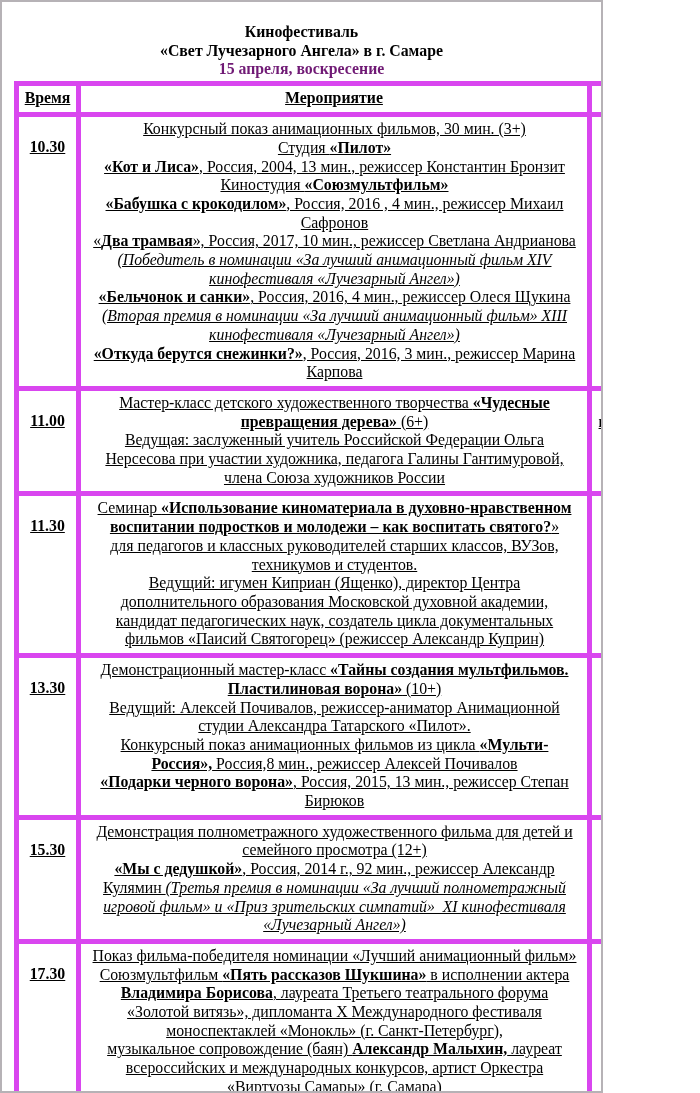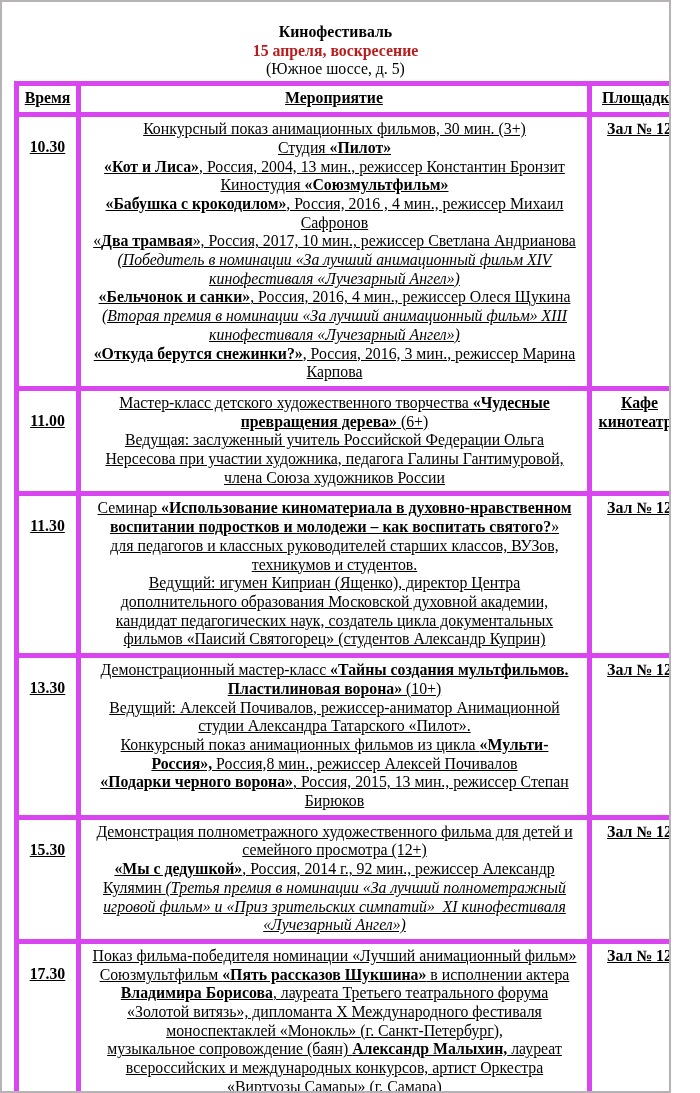--- a/index.html
+++ b/index.html
@@ -2,21 +2,21 @@
 <html><head>
 <meta charset="utf-8">
 <style>
   html, body {
     margin: 0;
     padding: 0;
     background: #ffffff;
   }
   .page {
     position: relative;
-    width: 671px;
+    width: 603px;
     height: 1093px;
     box-sizing: border-box;
     border: 2px solid #b6b2b6;
     padding: 21px 12px 0 12px;
     background: #ffffff;
     font-family: "Liberation Serif", "DejaVu Serif", serif;
     font-size: 15.8px;
     color: #000000;
     overflow: hidden;
   }
@@ -78,22 +78,22 @@
   .s-bold   { font-weight: bold;   font-style: normal; }
   .s-italic { font-weight: normal; font-style: italic; }
 </style>
 </head>
 <body>
 
 <div class="page">
 
   <div class="titles" id="titles-block">
       <div class="t-line t-bold">Кинофестиваль</div>
-      <div class="t-line t-bold" style="color: #b91c1c;">15 апреля, воскресение</div>
-      <div class="t-line">(Южное шоссе, д. 5)</div>
+      <div class="t-line t-bold">«Свет Лучезарного Ангела» в г. Самаре</div>
+      <div class="t-line t-bold" style="color: #701a75;">15 апреля, воскресение</div>
     </div>
 
   <table class="schedule">
     <colgroup>
       <col class="col-time">
       <col class="col-event">
       <col class="col-venue">
     </colgroup>
     <thead>
       <tr>
@@ -137,21 +137,21 @@
         <tr>
           <td class="c-time">11.30</td>
           <td class="c-event">
             <div class="line"><span class="s-normal">Семинар </span><span class="s-bold">«Использование киноматериала в духовно-нравственном</span></div>
             <div class="line"><span class="s-bold">воспитании подростков и молодежи – как воспитать святого?</span><span class="s-normal">»</span></div>
             <div class="line"><span class="s-normal">для педагогов и классных руководителей старших классов, ВУЗов,</span></div>
             <div class="line"><span class="s-normal">техникумов и студентов.</span></div>
             <div class="line"><span class="s-normal">Ведущий: игумен Киприан (Ященко), директор Центра</span></div>
             <div class="line"><span class="s-normal">дополнительного образования Московской духовной академии,</span></div>
             <div class="line"><span class="s-normal">кандидат педагогических наук, создатель цикла документальных</span></div>
-            <div class="line"><span class="s-normal">фильмов «Паисий Святогорец» (студентов Александр Куприн)</span></div>
+            <div class="line"><span class="s-normal">фильмов «Паисий Святогорец» (режиссер Александр Куприн)</span></div>
           </td>
           <td class="c-venue">Зал № 12</td>
         </tr>
         <tr>
           <td class="c-time">13.30</td>
           <td class="c-event">
             <div class="line"><span class="s-normal">Демонстрационный мастер-класс </span><span class="s-bold">«Тайны создания мультфильмов.</span></div>
             <div class="line"><span class="s-bold">Пластилиновая ворона»</span><span class="s-normal"> (10+)</span></div>
             <div class="line"><span class="s-normal">Ведущий: Алексей Почивалов, режиссер-аниматор Анимационной</span></div>
             <div class="line"><span class="s-normal">студии Александра Татарского «Пилот».</span></div>

